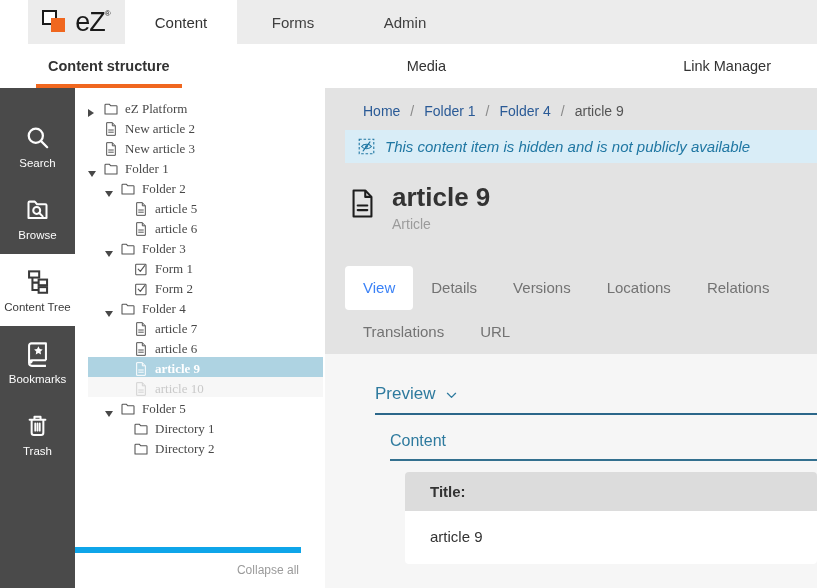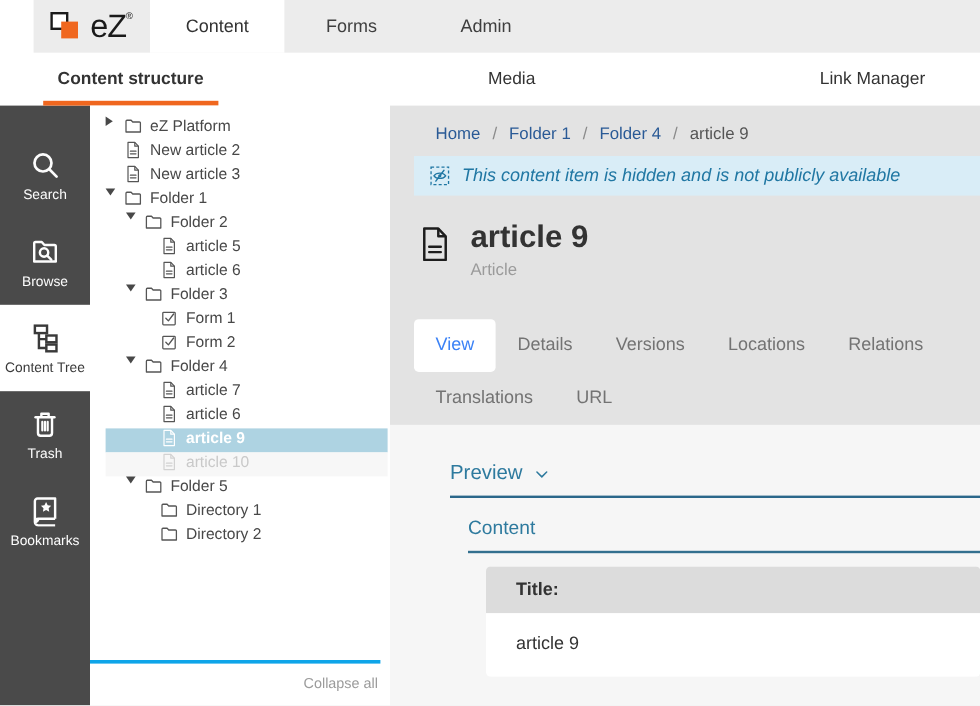--- a/index.html
+++ b/index.html
@@ -30,31 +30,31 @@
 
   
   .sidebar { width:75px; background:#4a4a4a; padding-top:22px; display:flex; flex-direction:column; flex:none; }
   .side-item { height:72px; display:flex; flex-direction:column; align-items:center; justify-content:center; gap:6px; color:#fdfdfd; cursor:pointer; }
   .side-item.active { background:#fff; color:#3a3a3a; }
   .side-icon { width:27px; height:27px; display:block; }
   .side-label { font-size:11.5px; white-space:nowrap; }
 
   
   .tree-panel { width:250px; background:#fff; position:relative; padding-top:9px; flex:none; }
-  .trow { height:20px; display:flex; align-items:flex-start; margin:0 2px 0 13px; font-size:13px; color:#484848; cursor:pointer; white-space:nowrap; }
+  .trow { height:20px; display:flex; align-items:flex-end; margin:0 2px 0 13px; font-size:13px; color:#484848; cursor:pointer; white-space:nowrap;font-family:Liberation Serif, serif; }
   .trow .slot { width:15px; flex:0 0 15px; display:flex; align-items:center; }
   .arr-exp { width:0; height:0; border-left:4.5px solid transparent; border-right:4.5px solid transparent; border-top:6px solid #484848; }
   .arr-col { width:0; height:0; border-top:4.5px solid transparent; border-bottom:4.5px solid transparent; border-left:6px solid #484848; }
   .ticon { width:16px; height:16px; margin-right:6px; flex:none; color:#555; }
   .lvl0 { padding-left:0; } .lvl1 { padding-left:17px; } .lvl2 { padding-left:30px; }
   .trow.sel { background:#aed3e2; color:#fff; font-weight:bold; }
   .trow.sel .ticon { color:#fff; }
   .trow.hid { background:#f7f7f7; color:#c9c9c9; }
   .trow.hid .ticon { color:#d2d2d2; }
-  .collapse-bar { position:absolute; left:0; right:8px; bottom:0; border-top:3px solid #0ea5e9; text-align:right; padding:7px 2px 10px; }
+  .collapse-bar { position:absolute; left:0; right:24px; bottom:0; border-top:6px solid #0ea5e9; text-align:right; padding:7px 2px 10px; }
   .collapse-link { color:#9b9b9b; font-size:12px; cursor:pointer; }
 
   
   .main { flex:1; background:#e3e3e3; display:flex; flex-direction:column; min-width:0; overflow:hidden; }
   .crumbs { padding:15px 0 0 38px; font-size:14px; color:#555; display:flex; gap:10px; align-items:center; }
   .crumbs .crumb-link { color:#2a5a96; text-decoration:none; cursor:pointer; }
   .crumbs .sep { color:#8a8a8a; }
   .notice { margin:11px 0 0 20px; background:#d9edf7; color:#2077a3; font-style:italic; font-size:15px; padding:7px 12px; display:flex; align-items:center; gap:9px; }
   .notice svg { width:19px; height:19px; flex:none; }
   .title-row { margin:20px 0 0 21px; display:flex; gap:13px; align-items:flex-start; }
@@ -179,29 +179,29 @@
         <span class="side-label">Browse</span>
       </div>
       <div class="side-item active">
         <svg class="side-icon">
             <use href="#i-tree"></use>
           </svg>
         <span class="side-label">Content Tree</span>
       </div>
       <div class="side-item">
         <svg class="side-icon">
-            <use href="#i-trash"></use>
-          </svg>
-        <span class="side-label">Trash</span>
+            <use href="#i-bookmarks"></use>
+          </svg>
+        <span class="side-label">Bookmarks</span>
       </div>
       <div class="side-item">
         <svg class="side-icon">
-            <use href="#i-bookmarks"></use>
-          </svg>
-        <span class="side-label">Bookmarks</span>
+            <use href="#i-trash"></use>
+          </svg>
+        <span class="side-label">Trash</span>
       </div>
     </aside>
 
     <section class="tree-panel">
       <div class="trow lvl0">
         <span class="slot">
             <span class="arr-col"></span>
           </span>
         <svg class="ticon">
             <use href="#i-folder"></use>

